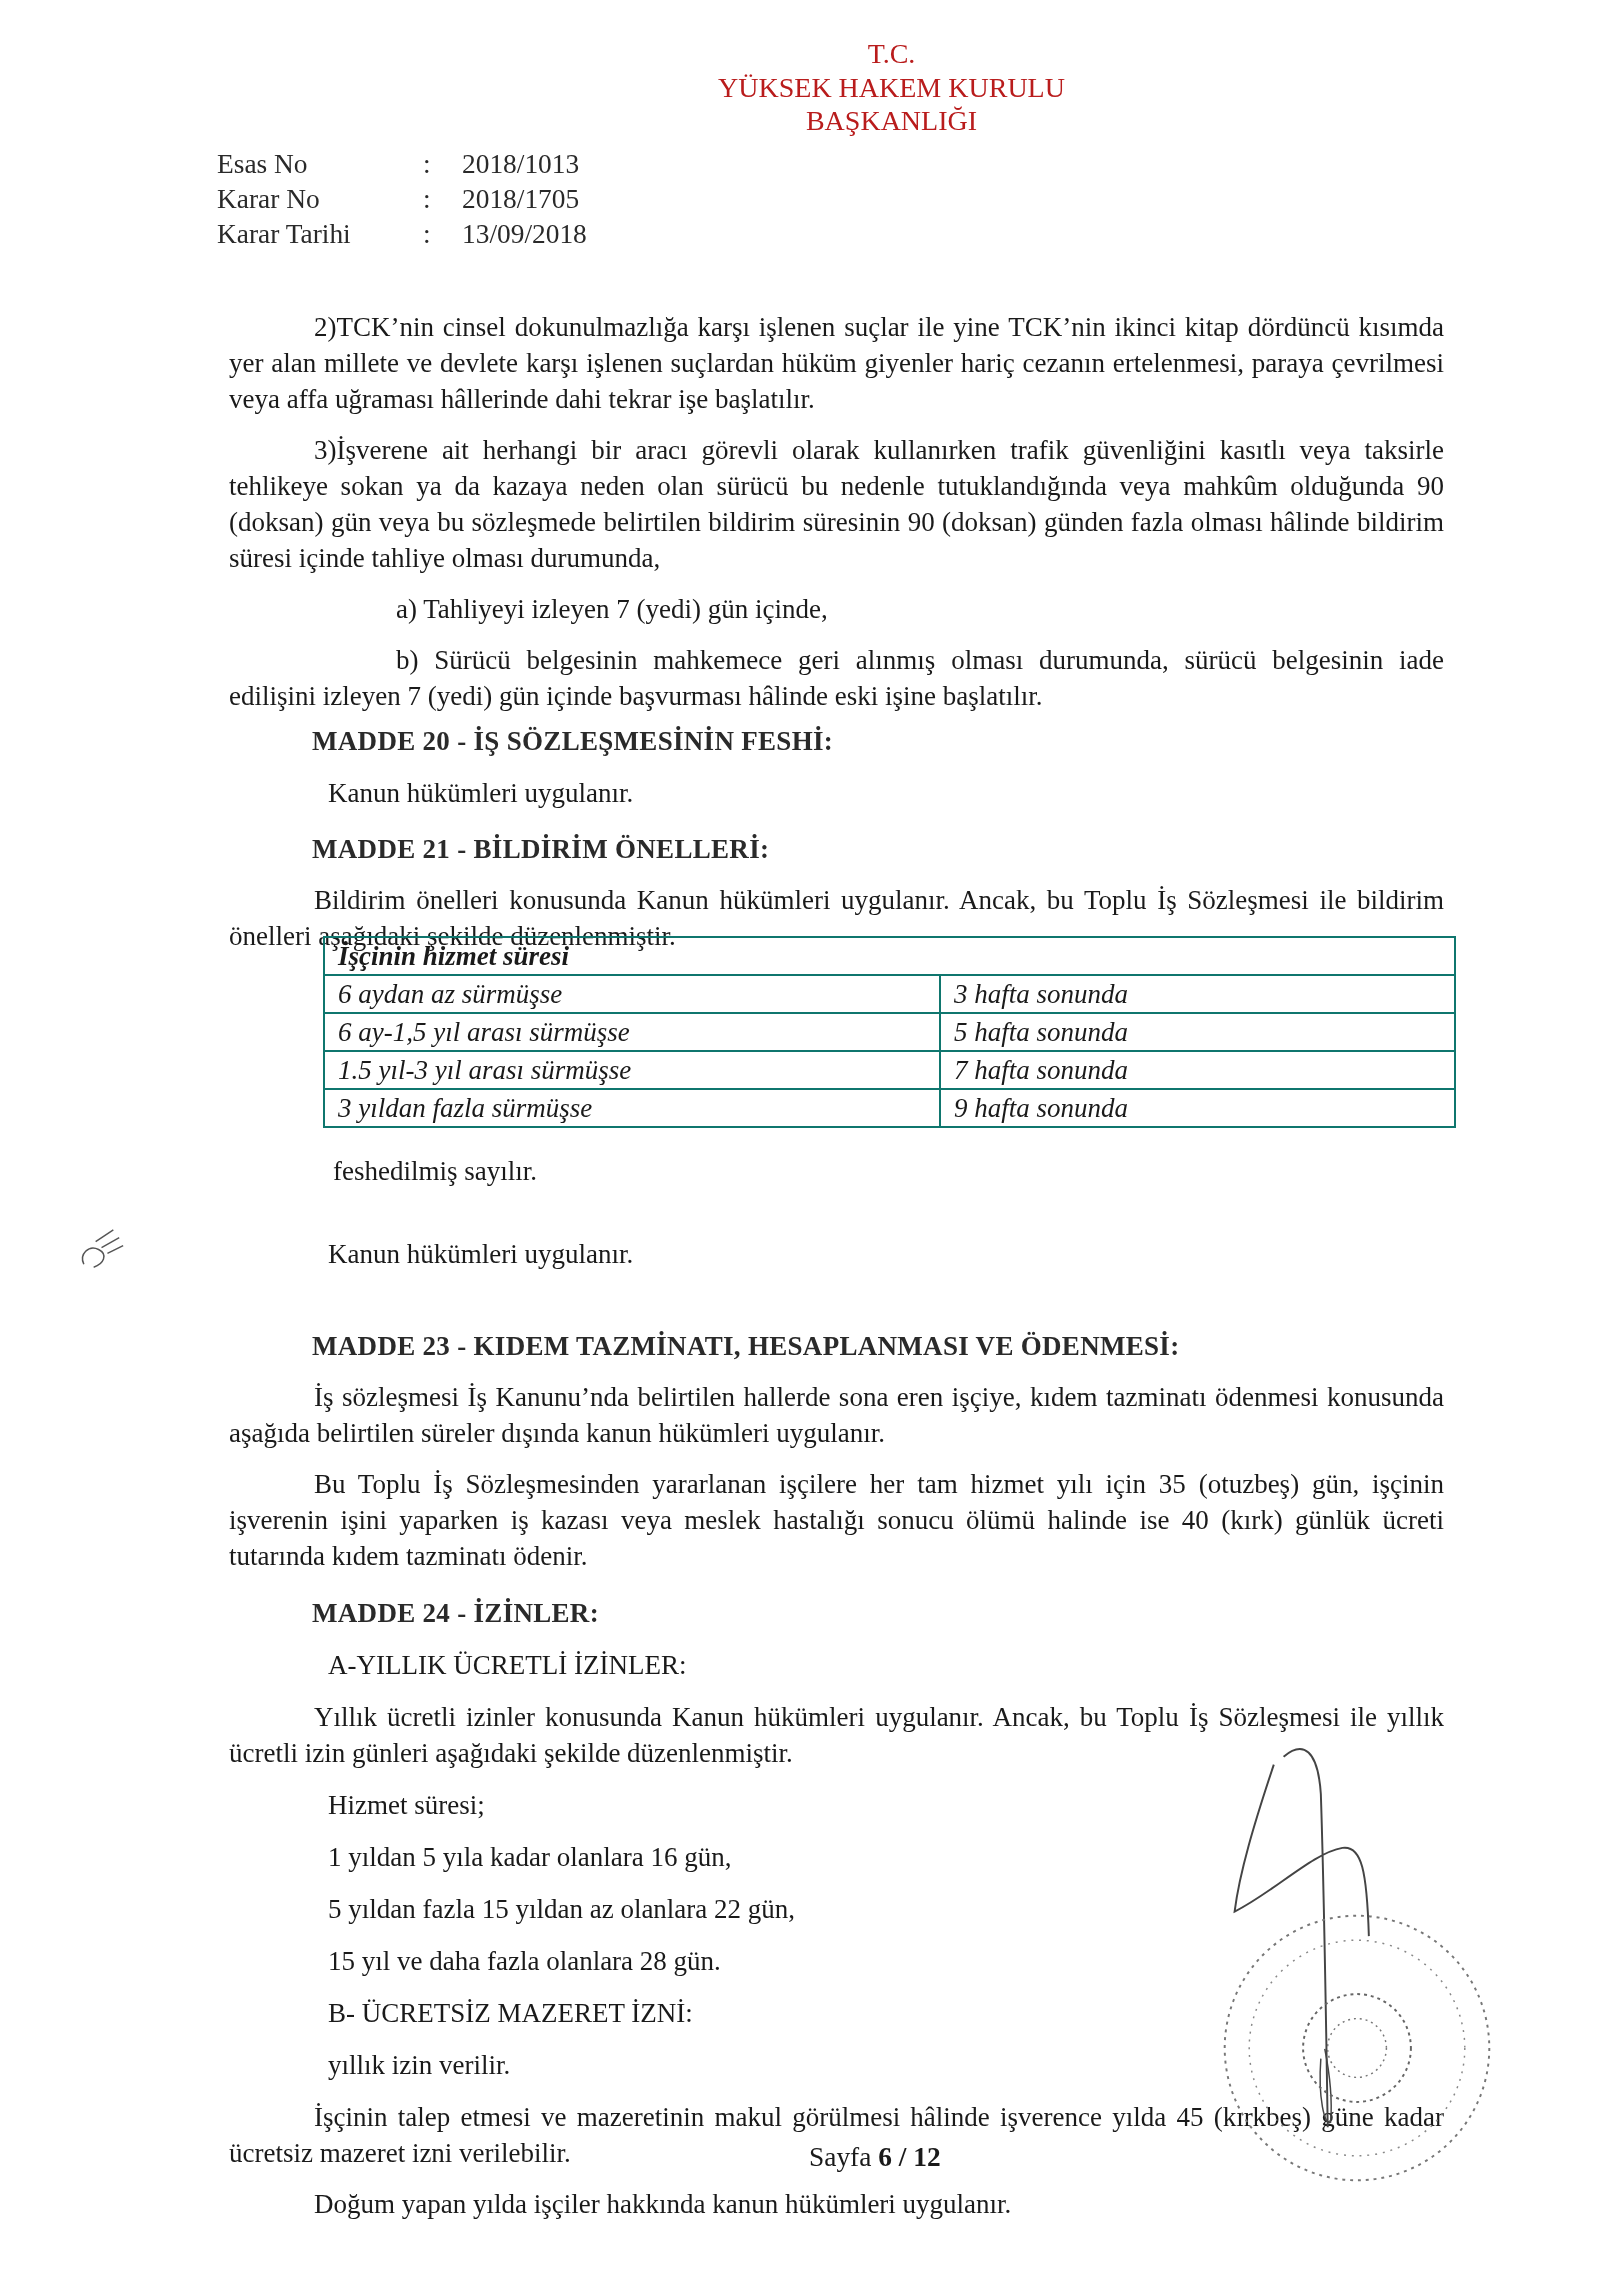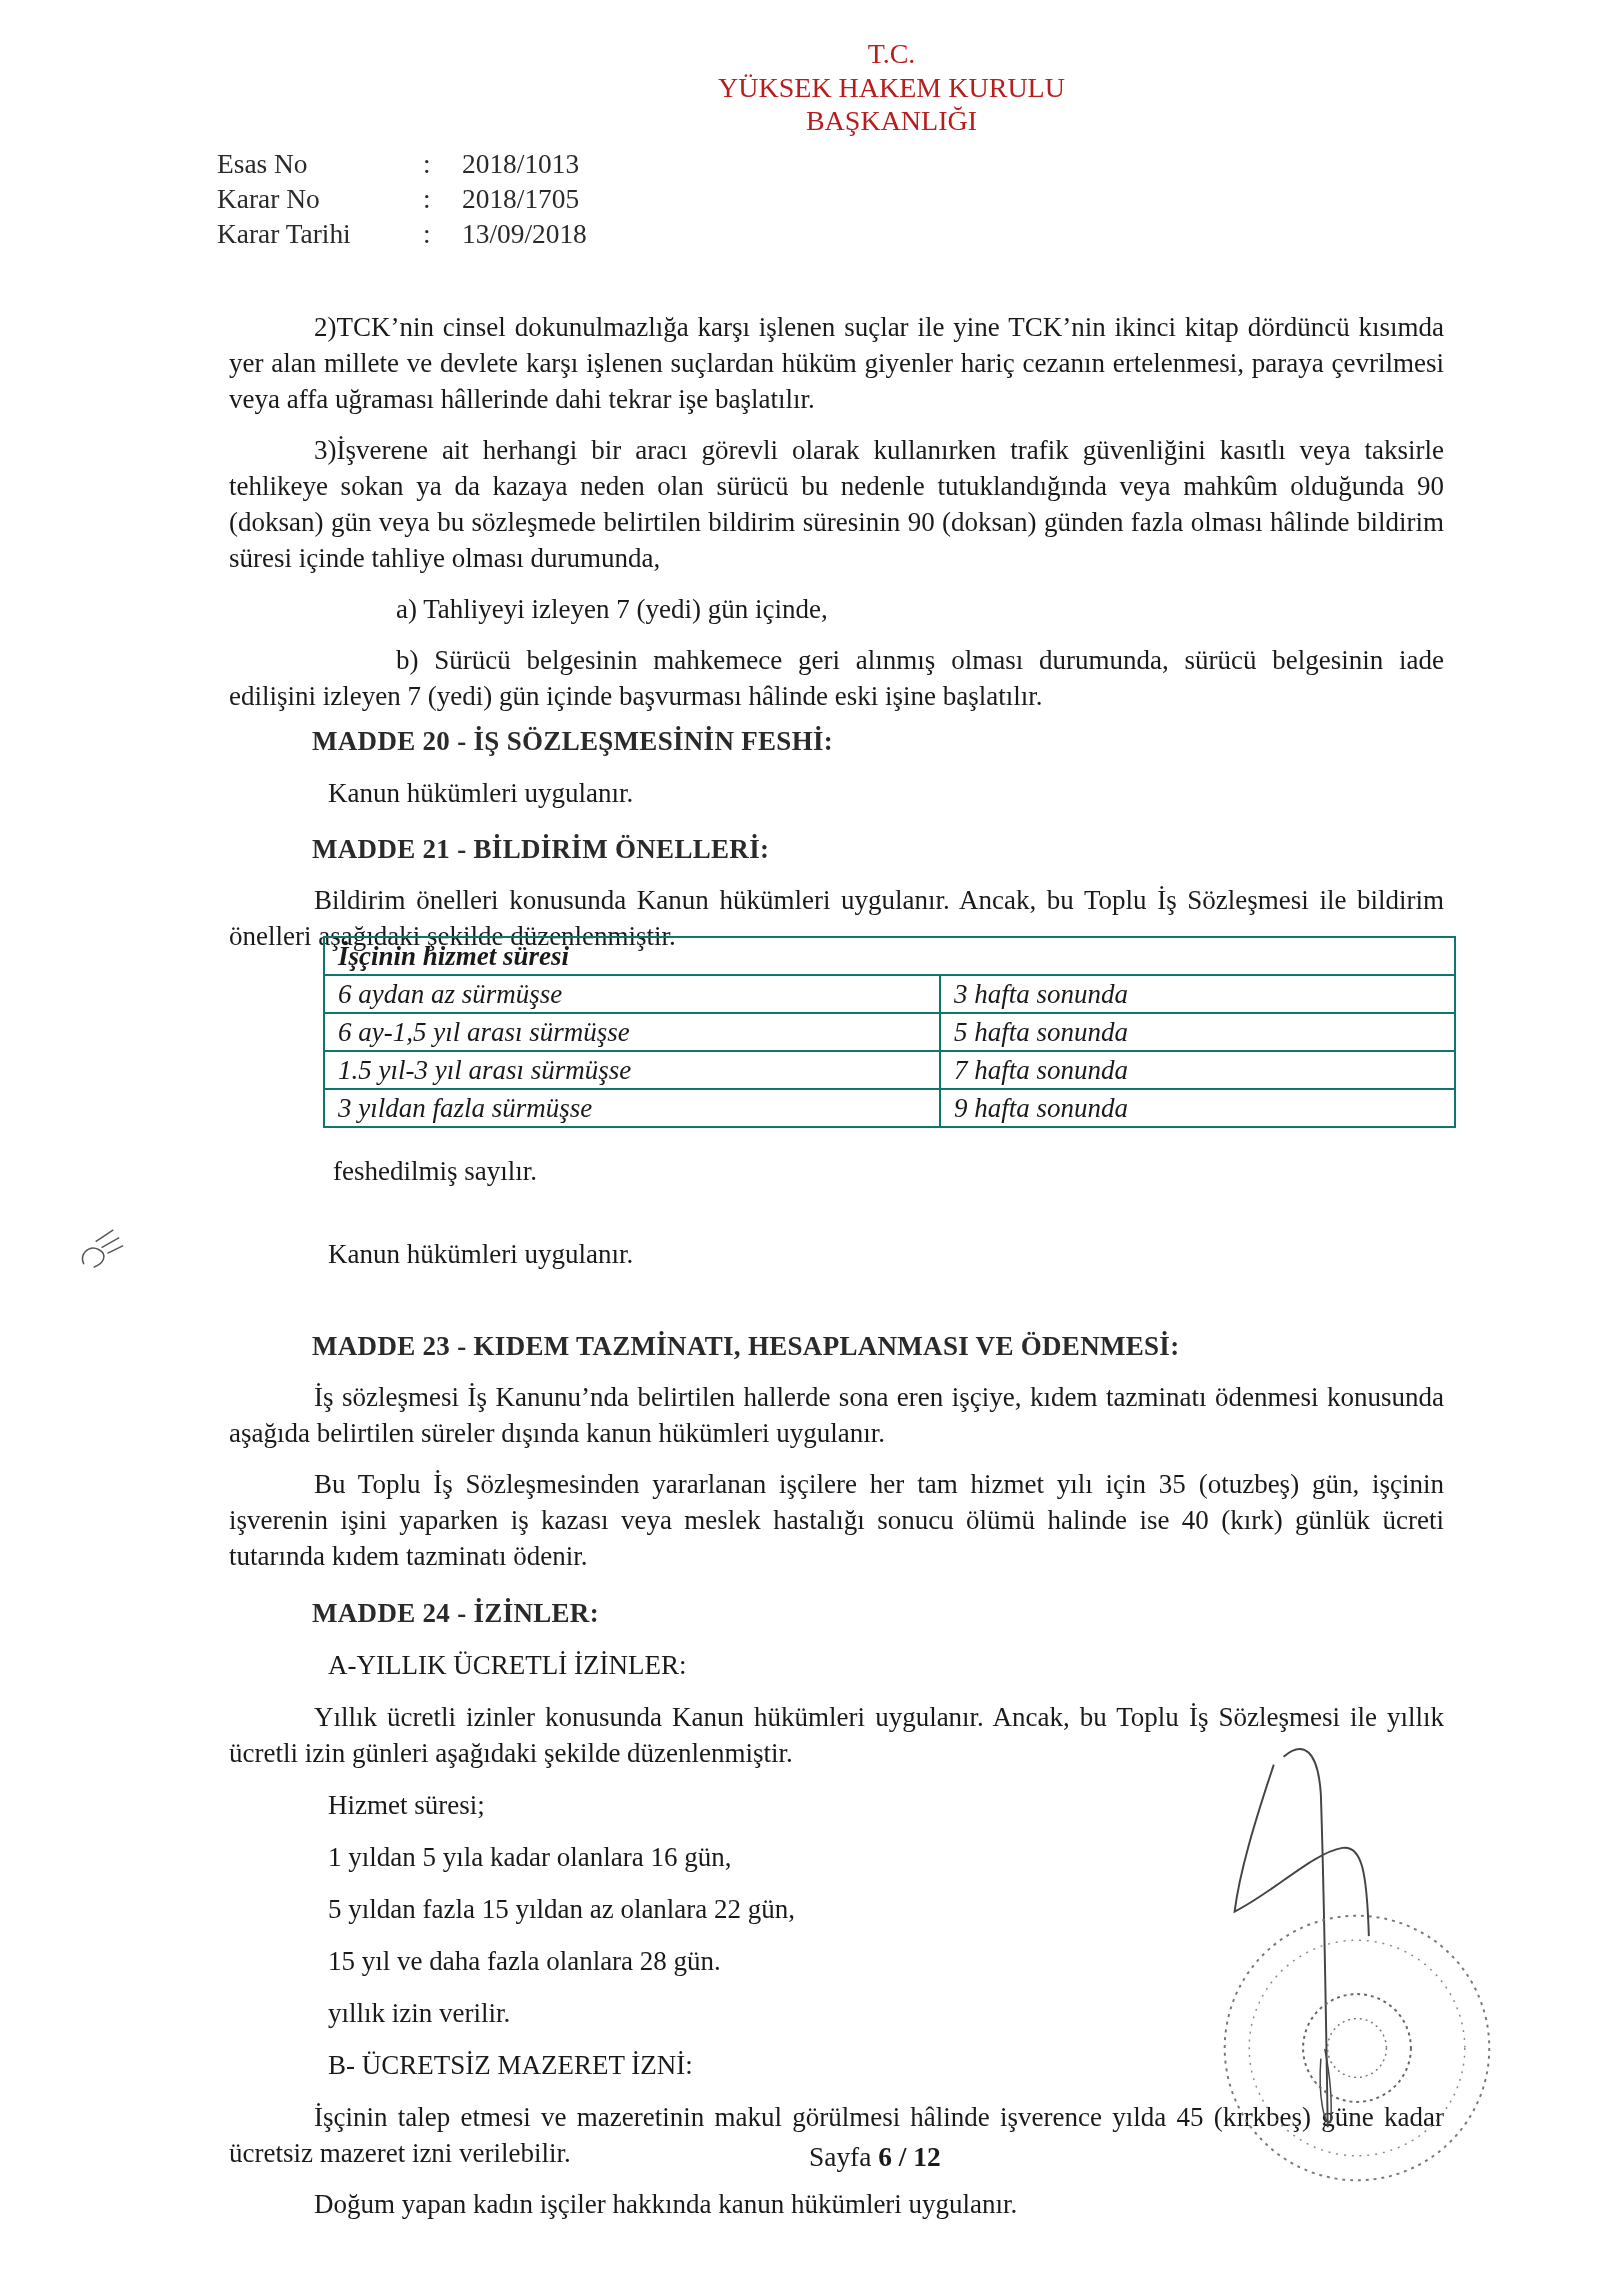--- a/index.html
+++ b/index.html
@@ -106,24 +106,24 @@
 </div>
 
 <div class="body-text" style="top:1595px;">
   <p class="heading">MADDE 24 - İZİNLER:</p>
   <p class="plain">A-YILLIK ÜCRETLİ İZİNLER:</p>
   <p class="p ind">Yıllık ücretli izinler konusunda Kanun hükümleri uygulanır. Ancak, bu Toplu İş Sözleşmesi ile yıllık ücretli izin günleri aşağıdaki şekilde düzenlenmiştir.</p>
   <p class="plain">Hizmet süresi;</p>
   <p class="plain">1 yıldan 5 yıla kadar olanlara 16 gün,</p>
   <p class="plain">5 yıldan fazla 15 yıldan az olanlara 22 gün,</p>
   <p class="plain">15 yıl ve daha fazla olanlara 28 gün.</p>
+  <p class="plain">B- ÜCRETSİZ MAZERET İZNİ:</p>
   <p class="plain">yıllık izin verilir.</p>
-  <p class="plain">B- ÜCRETSİZ MAZERET İZNİ:</p>
   <p class="p ind">İşçinin talep etmesi ve mazeretinin makul görülmesi hâlinde işverence yılda 45 (kırkbeş) güne kadar ücretsiz mazeret izni verilebilir.</p>
-  <p class="p ind">Doğum yapan kadın işçiler hakkında kanun hükümleri uygulanır.</p>
+  <p class="p ind">Doğum yapan yılda işçiler hakkında kanun hükümleri uygulanır.</p>
 </div>
 
 <svg class="margin-mark" width="59" height="59" viewBox="0 0 60 60">
   <path d="M10 45 C5 35 15 25 25 30 C35 35 30 45 20 48 M22 22 L40 10 M28 28 L46 18 M34 34 L50 26" fill="none" stroke="#555" stroke-width="1.5"></path>
 </svg>
 
 <svg class="sig" width="196" height="412" viewBox="0 0 200 420">
   <path d="M70 22 C90 5 105 15 108 60 C110 120 112 200 115 400 M60 30 C40 90 25 140 20 180 C60 160 100 120 130 115 C150 112 155 140 157 205" fill="none" stroke="#444" stroke-width="2"></path>
   <path d="M108 330 C105 370 112 400 118 395 C120 370 116 340 112 320" fill="none" stroke="#444" stroke-width="1.5"></path>
 </svg>

